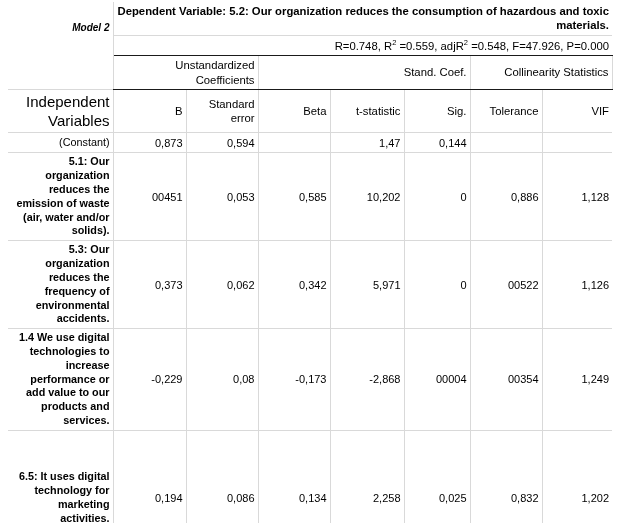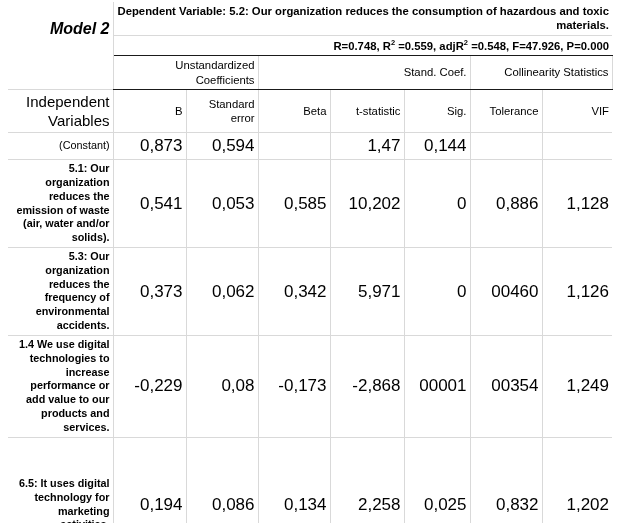--- a/index.html
+++ b/index.html
@@ -49,38 +49,38 @@
   .blank-cell {
     border-left: none !important;
     border-top: none !important;
     border-right: none !important;
     border-bottom: none !important;
   }
 
   .model-cell {
     font-style: italic;
     font-weight: bold;
-    font-size: 16px;
+    font-size: 10px;
     border-top: none !important;
     border-left: none !important;
     border-bottom: none !important;
   }
 
   .dep-var {
     font-weight: bold;
     font-size: 11.3px;
     text-align: left;
     padding-left: 6px;
     border-top: none !important;
     border-right: none !important;
     border-left: none !important;
   }
 
   .fit-stats {
-    font-weight: bold;
+    font-weight: normal;
     font-size: 11.3px;
     text-align: center;
     border-right: none !important;
     border-left: none !important;
     border-bottom: 1.6px solid #1a1a1a !important;
   }
   .fit-stats sup { font-size: 7.5px; vertical-align: super; }
 
   .grp-head {
     font-size: 11.3px;
@@ -103,21 +103,21 @@
   .row-label {
     font-weight: bold;
     font-size: 10.8px;
     text-align: center;
     border-left: none !important;
     padding: 3px 5px;
   }
   .row-label.plain { font-weight: normal; }
 
   .val {
-    font-size: 17px;
+    font-size: 11px;
     text-align: center;
   }
   .val.last { border-right: none !important; margin-left: 7px; }
 </style>
 </head>
 <body>
 
 <div class="table-wrap">
   <table class="reg">
     <colgroup>
@@ -167,47 +167,47 @@
         <td class="val">0,594</td>
         <td class="val"></td>
         <td class="val">1,47</td>
         <td class="val">0,144</td>
         <td class="val"></td>
         <td class="val last"></td>
       </tr>
 
       <tr style="height:66px">
         <td class="row-label">5.1: Our organization reduces the emission of waste (air, water and/or solids).</td>
-        <td class="val">0,541</td>
+        <td class="val">00451</td>
         <td class="val">0,053</td>
         <td class="val">0,585</td>
         <td class="val">10,202</td>
         <td class="val">0</td>
         <td class="val">0,886</td>
         <td class="val last">1,128</td>
       </tr>
 
       <tr style="height:77px">
         <td class="row-label">5.3: Our organization reduces the frequency of environmental accidents.</td>
         <td class="val">0,373</td>
         <td class="val">0,062</td>
         <td class="val">0,342</td>
         <td class="val">5,971</td>
         <td class="val">0</td>
-        <td class="val">00460</td>
+        <td class="val">00522</td>
         <td class="val last">1,126</td>
       </tr>
 
       <tr style="height:100px">
         <td class="row-label">1.4 We use digital technologies to increase performance or add value to our products and services.</td>
         <td class="val">-0,229</td>
         <td class="val">0,08</td>
         <td class="val">-0,173</td>
         <td class="val">-2,868</td>
-        <td class="val">00001</td>
+        <td class="val">00004</td>
         <td class="val">00354</td>
         <td class="val last">1,249</td>
       </tr>
 
       <tr class="rule-bottom" style="height:135px">
         <td class="row-label">6.5: It uses digital technology for marketing activities.</td>
         <td class="val">0,194</td>
         <td class="val">0,086</td>
         <td class="val">0,134</td>
         <td class="val">2,258</td>

